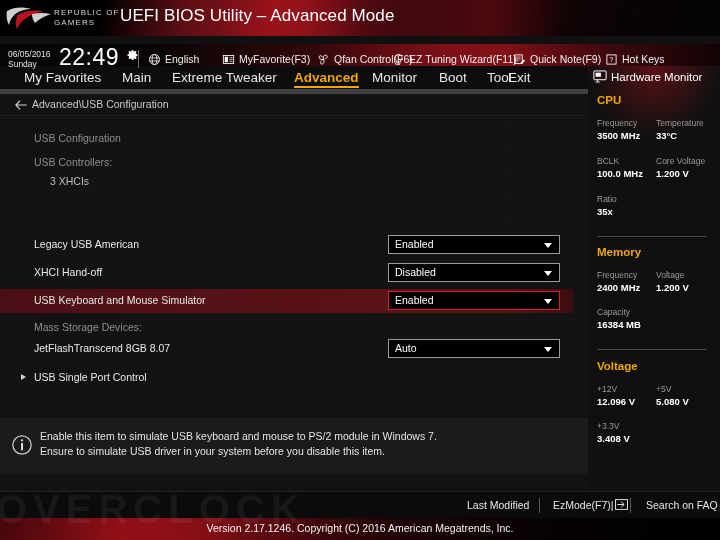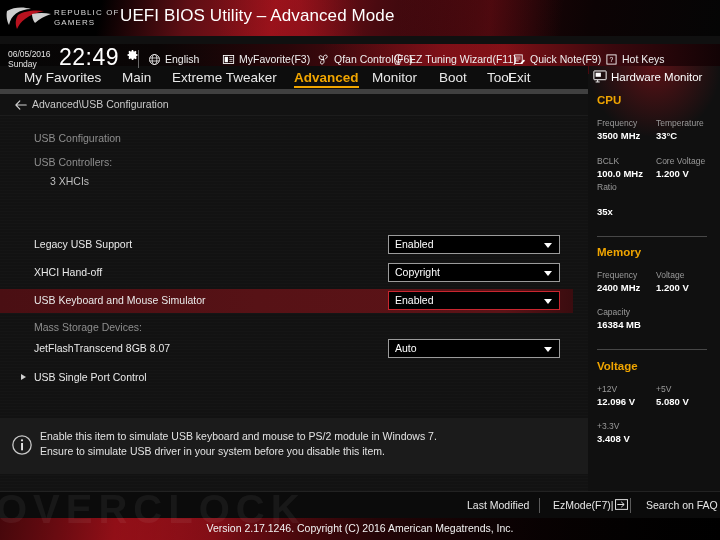--- a/index.html
+++ b/index.html
@@ -241,31 +241,31 @@
       <div class="lbl info">USB Controllers:</div>
     </div>
 
     <div class="row" style="top:54px">
       <div class="lbl sub">3 XHCIs</div>
     </div>
 
 
 
     <div class="row" style="top:117px">
-      <div class="lbl opt">Legacy USB Support</div>
+      <div class="lbl opt">Legacy USB American</div>
       <div class="dd">
         <div class="val">Enabled</div>
         <div class="car"></div>
       </div>
     </div>
 
     <div class="row" style="top:145px">
       <div class="lbl opt">XHCI Hand-off</div>
       <div class="dd">
-        <div class="val">Copyright</div>
+        <div class="val">Disabled</div>
         <div class="car"></div>
       </div>
     </div>
 
     <div class="row highlight" style="top:173px">
       <div class="lbl opt">USB Keyboard and Mouse Simulator</div>
       <div class="dd">
         <div class="val">Enabled</div>
         <div class="car"></div>
       </div>
@@ -312,21 +312,21 @@
 
     <div class="sec-title" style="top:28px">CPU</div>
     <div class="mfield" style="left:8px;top:52px">Frequency</div>
     <div class="mval" style="left:8px;top:64px">3500 MHz</div>
     <div class="mfield" style="left:67px;top:52px">Temperature</div>
     <div class="mval" style="left:67px;top:64px">33°C</div>
     <div class="mfield" style="left:8px;top:90px">BCLK</div>
     <div class="mval" style="left:8px;top:102px">100.0 MHz</div>
     <div class="mfield" style="left:67px;top:90px">Core Voltage</div>
     <div class="mval" style="left:67px;top:102px">1.200 V</div>
-    <div class="mfield" style="left:8px;top:116px">Ratio</div>
+    <div class="mfield" style="left:8px;top:128px">Ratio</div>
     <div class="mval" style="left:8px;top:140px">35x</div>
     <div class="hr" style="top:170px"></div>
 
     <div class="sec-title" style="top:180px">Memory</div>
     <div class="mfield" style="left:8px;top:204px">Frequency</div>
     <div class="mval" style="left:8px;top:216px">2400 MHz</div>
     <div class="mfield" style="left:67px;top:204px">Voltage</div>
     <div class="mval" style="left:67px;top:216px">1.200 V</div>
     <div class="mfield" style="left:8px;top:241px">Capacity</div>
     <div class="mval" style="left:8px;top:253px">16384 MB</div>

